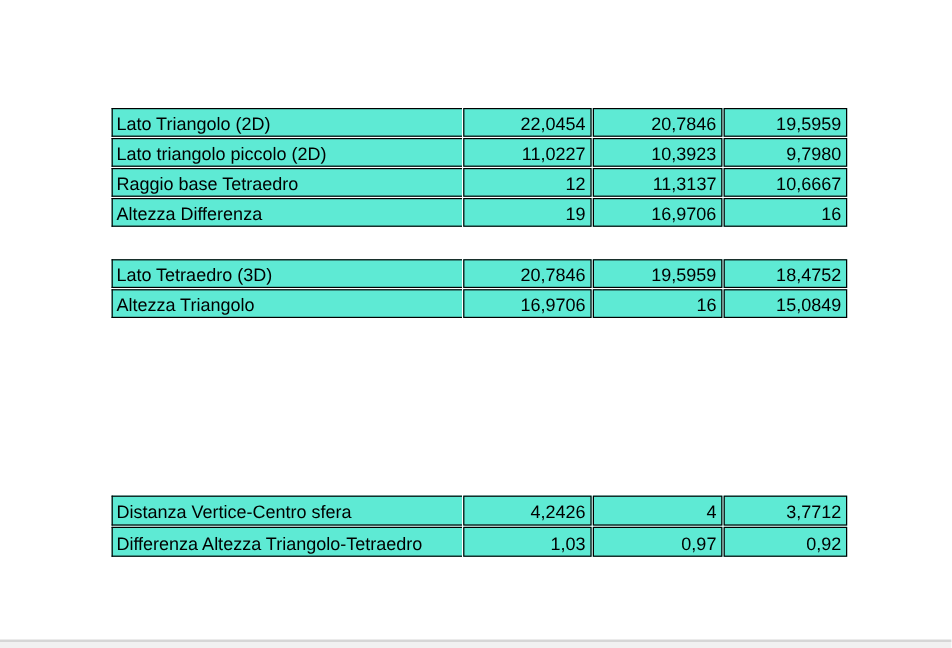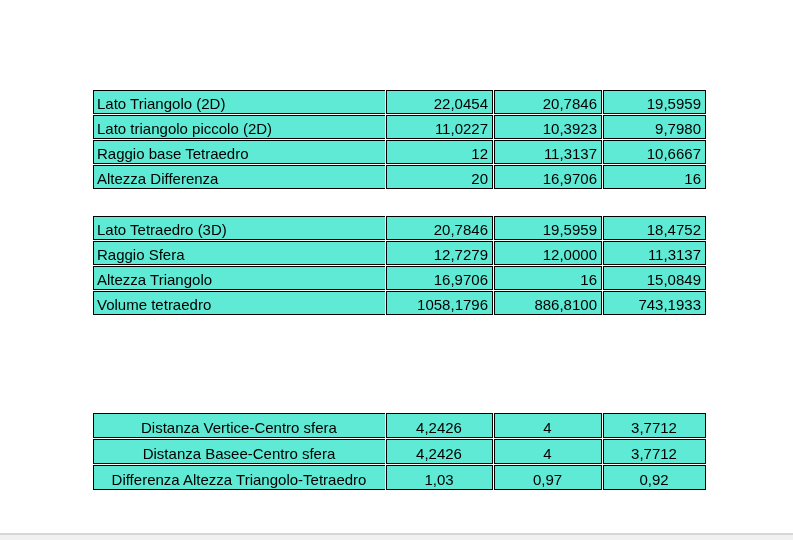--- a/index.html
+++ b/index.html
@@ -22,21 +22,21 @@
     border: 1.5px solid #000000;
     background: #5eead4;
     font-size: 15px;
     color: #000000;
     height: 21px;
     vertical-align: bottom;
     padding: 0 4px 1px 3px;
     white-space: nowrap;
     overflow: hidden;
   }
-  #table-differences td { height: 22px; text-align: center; }
+  #table-differences td { height: 22px; }
   .sheet-table td.label-cell { text-align: left; border-right: none; }
   .sheet-table td.value-cell { text-align: right; margin-top: 16px; }
   #table-triangle    { top: 89px;  }
   #table-tetrahedron { top: 215px; }
   #table-differences { top: 412px; }
   .hscrollbar {
     position: absolute;
     left: 0; bottom: 0;
     width: 793px; height: 5px;
     border-top: 2px solid #d6d6d6;
@@ -69,21 +69,21 @@
         <td class="value-cell">9,7980</td>
       </tr>
       <tr>
         <td class="label-cell">Raggio base Tetraedro</td>
         <td class="value-cell">12</td>
         <td class="value-cell">11,3137</td>
         <td class="value-cell">10,6667</td>
       </tr>
       <tr>
         <td class="label-cell">Altezza Differenza</td>
-        <td class="value-cell">20</td>
+        <td class="value-cell">19</td>
         <td class="value-cell">16,9706</td>
         <td class="value-cell">16</td>
       </tr>
     </tbody>
   </table>
 
   <table class="sheet-table" id="table-tetrahedron">
     <colgroup>
       <col style="width:292px">
         <col style="width:107px">
@@ -91,61 +91,43 @@
         <col style="width:103px">
     </colgroup>
     <tbody>
       <tr>
         <td class="label-cell">Lato Tetraedro (3D)</td>
         <td class="value-cell">20,7846</td>
         <td class="value-cell">19,5959</td>
         <td class="value-cell">18,4752</td>
       </tr>
       <tr>
-        <td class="label-cell">Raggio Sfera</td>
-        <td class="value-cell">12,7279</td>
-        <td class="value-cell">12,0000</td>
-        <td class="value-cell">11,3137</td>
-      </tr>
-      <tr>
         <td class="label-cell">Altezza Triangolo</td>
         <td class="value-cell">16,9706</td>
         <td class="value-cell">16</td>
         <td class="value-cell">15,0849</td>
-      </tr>
-      <tr>
-        <td class="label-cell">Volume tetraedro</td>
-        <td class="value-cell">1058,1796</td>
-        <td class="value-cell">886,8100</td>
-        <td class="value-cell">743,1933</td>
       </tr>
     </tbody>
   </table>
 
   <table class="sheet-table" id="table-differences">
     <colgroup>
       <col style="width:292px">
         <col style="width:107px">
         <col style="width:108px">
         <col style="width:103px">
     </colgroup>
     <tbody>
       <tr>
         <td class="label-cell">Distanza Vertice-Centro sfera</td>
         <td class="value-cell">4,2426</td>
         <td class="value-cell">4</td>
         <td class="value-cell">3,7712</td>
       </tr>
       <tr>
-        <td class="label-cell">Distanza Basee-Centro sfera</td>
-        <td class="value-cell">4,2426</td>
-        <td class="value-cell">4</td>
-        <td class="value-cell">3,7712</td>
-      </tr>
-      <tr>
         <td class="label-cell">Differenza Altezza Triangolo-Tetraedro</td>
         <td class="value-cell">1,03</td>
         <td class="value-cell">0,97</td>
         <td class="value-cell">0,92</td>
       </tr>
     </tbody>
   </table>
 
   <div class="hscrollbar"></div>
 

